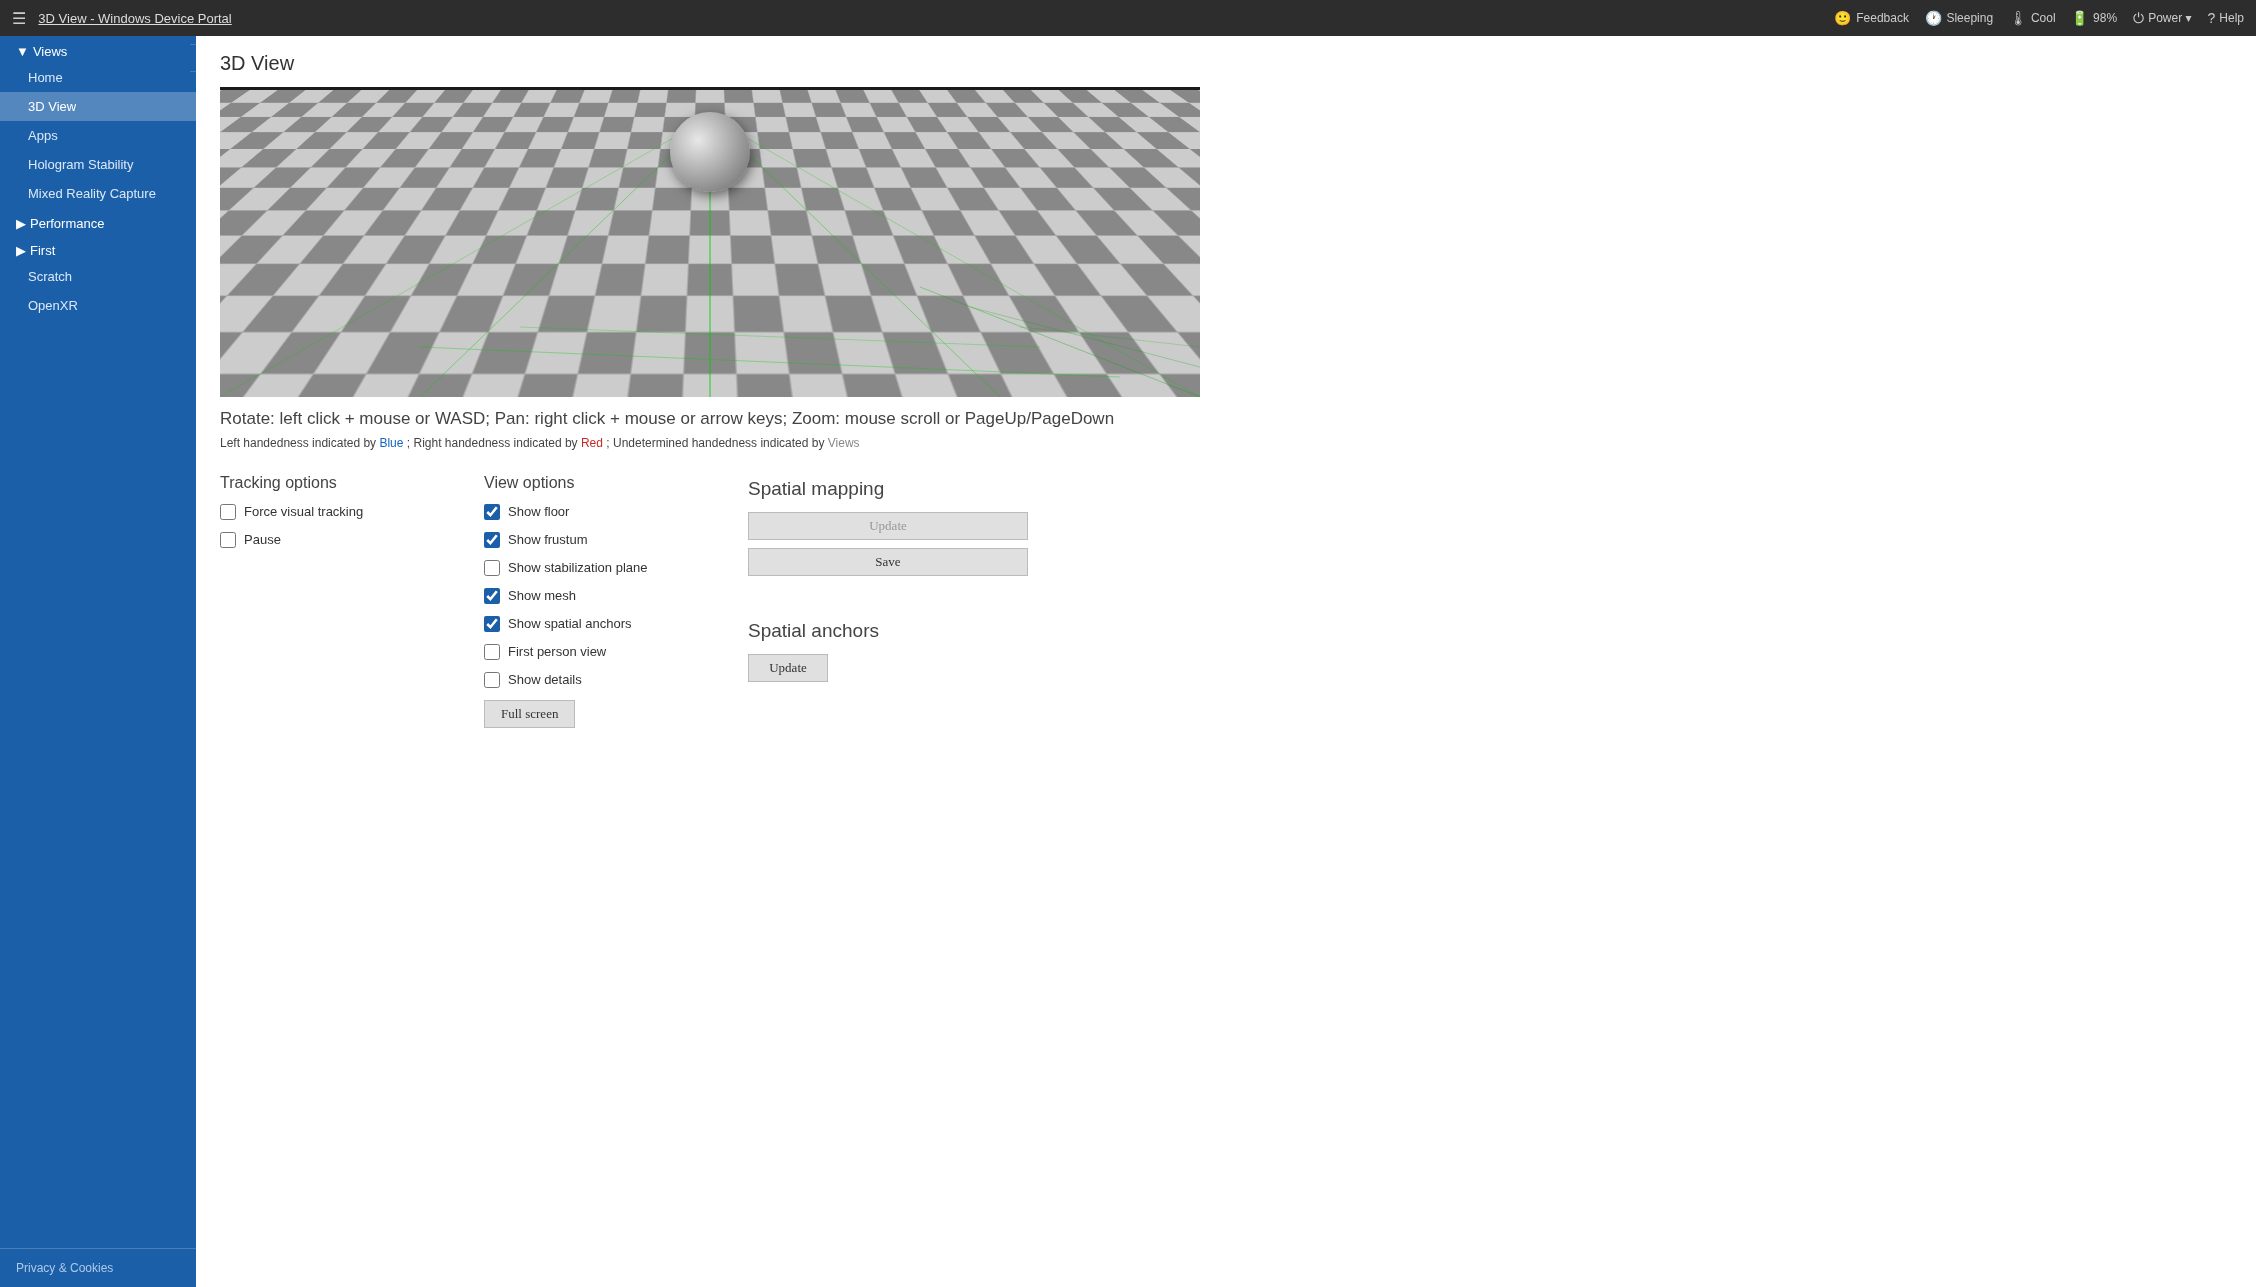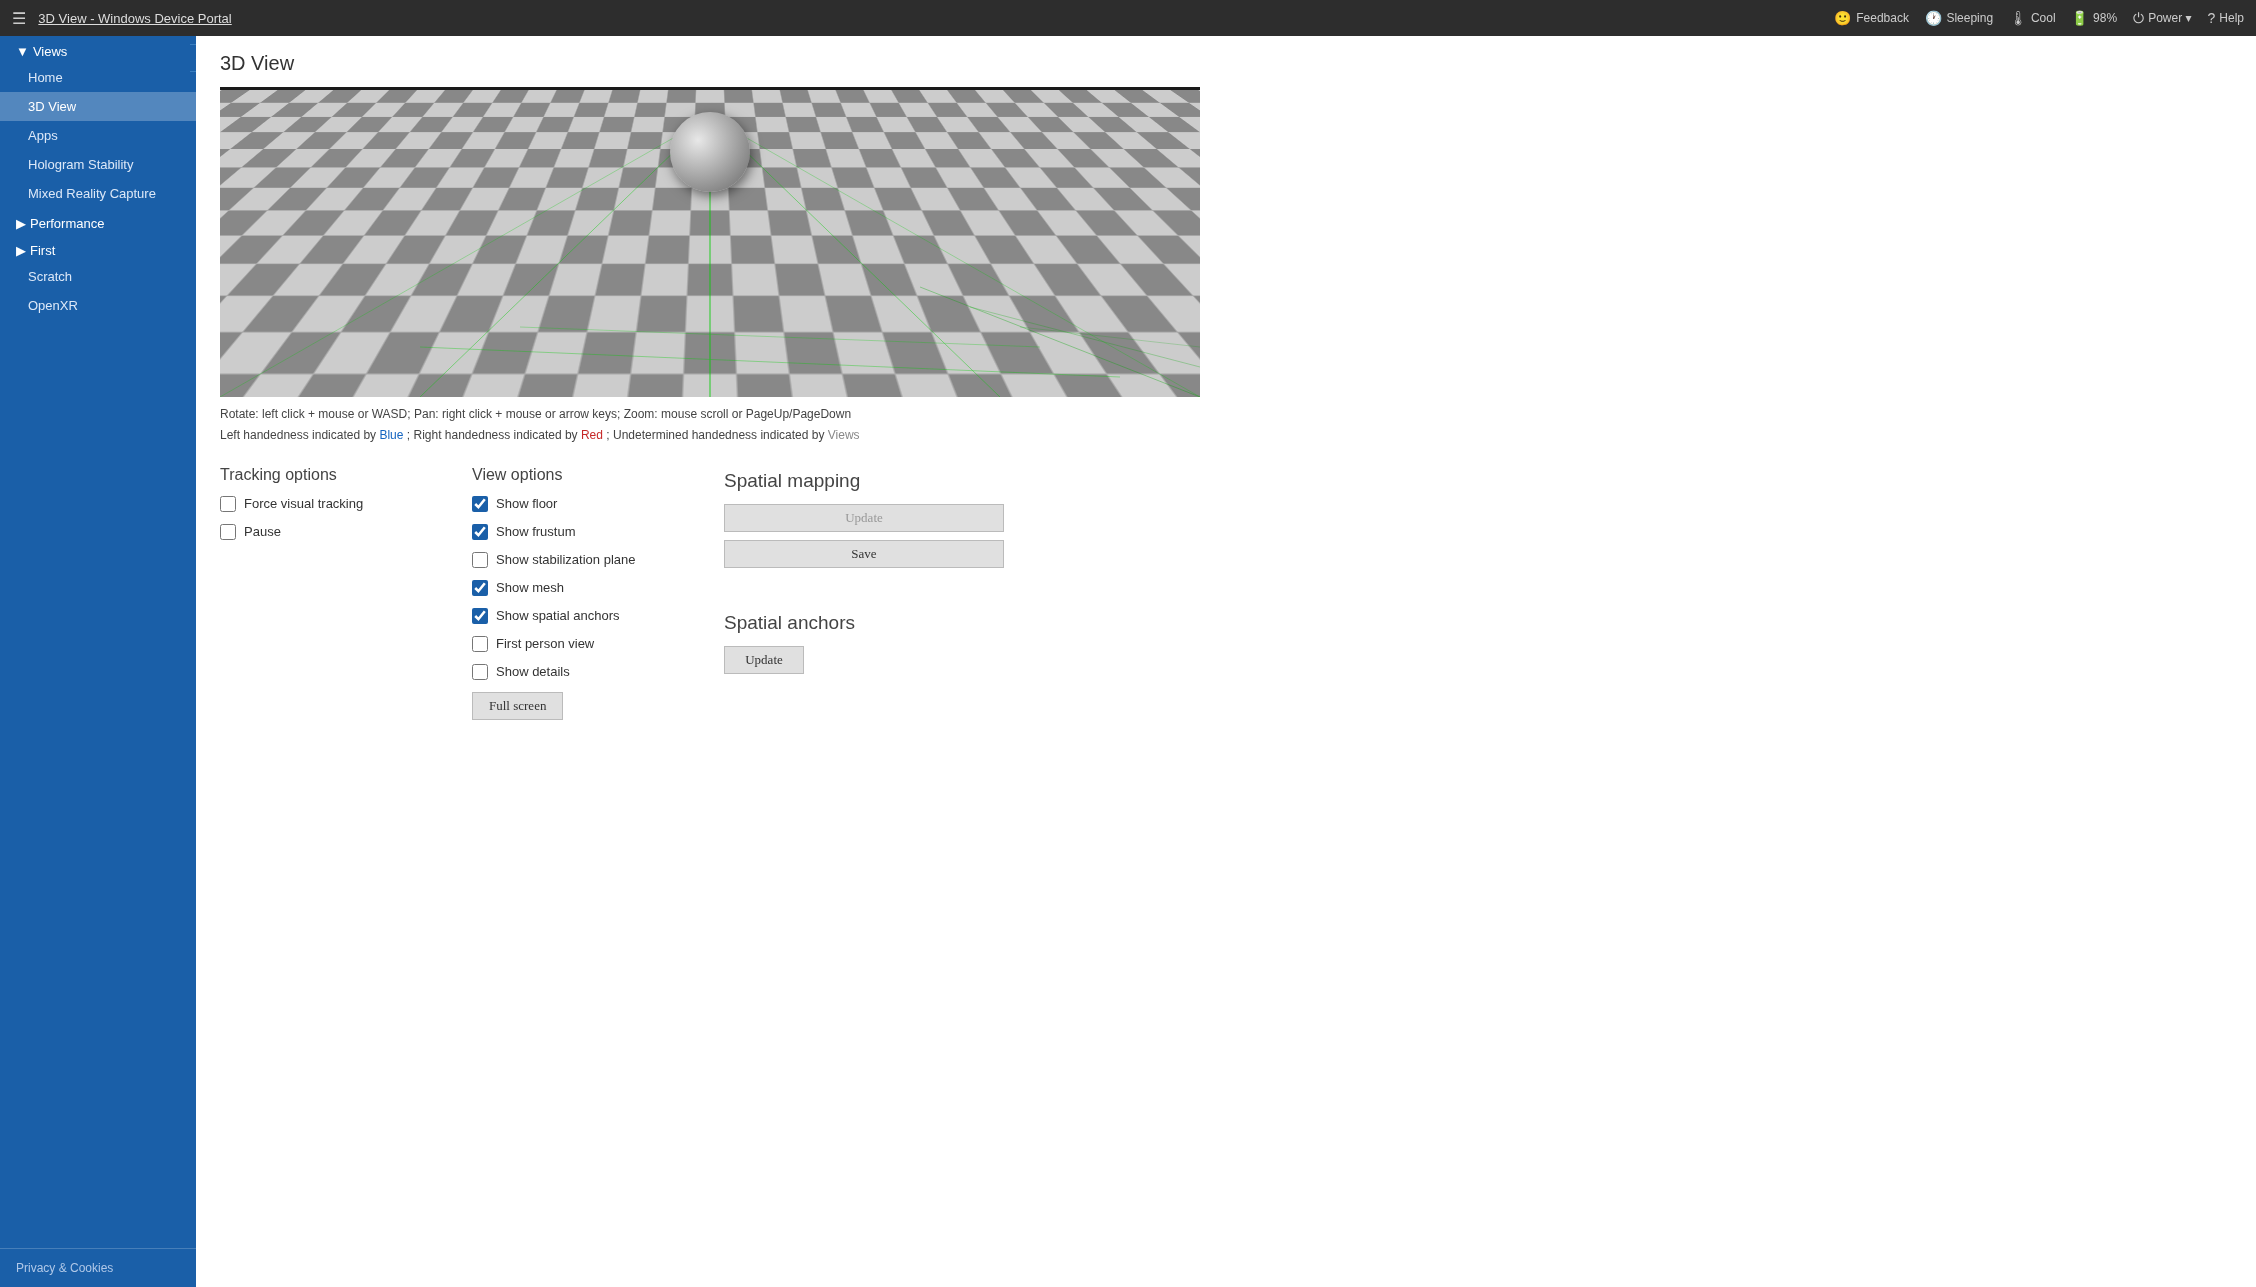--- a/index.html
+++ b/index.html
@@ -155,39 +155,39 @@
     
     .green-lines {
       position: absolute;
       inset: 0;
       z-index: 1;
       opacity: 0.7;
     }
 
     
     .instructions {
-      font-size: 12px;
+      font-size: 17px;
       color: #444;
       margin-bottom: 4px;
       line-height: 1.6;
     }
     .handedness-note {
       font-size: 12px;
       color: #444;
       margin-bottom: 24px;
     }
     .handedness-note .blue { color: #1565c0; }
     .handedness-note .red { color: #c62828; }
     .handedness-note .gray { color: #888; }
 
     
     .options-grid {
       display: grid;
       grid-template-columns: 220px 220px 280px;
-      gap: 0 32px;
+      gap: 0 44px;
       margin-top: 20px;
     }
     .options-section h2 {
       font-size: 16px;
       font-weight: 300;
       color: #444;
       margin-bottom: 12px;
     }
     .checkbox-row {
       display: flex;

